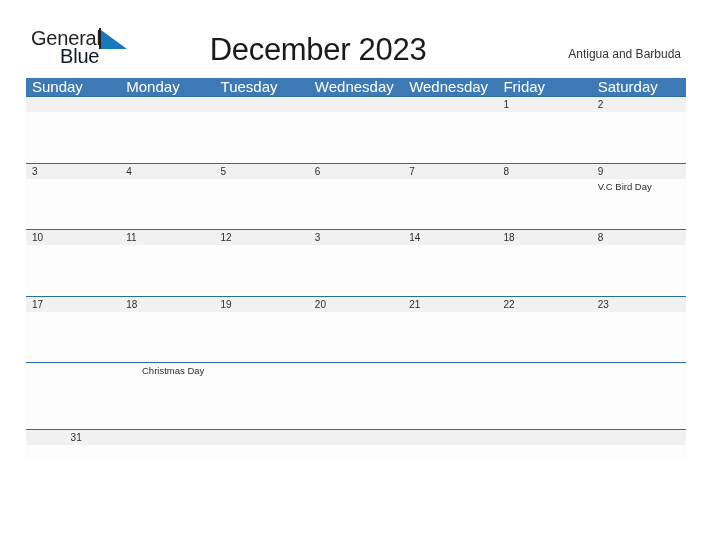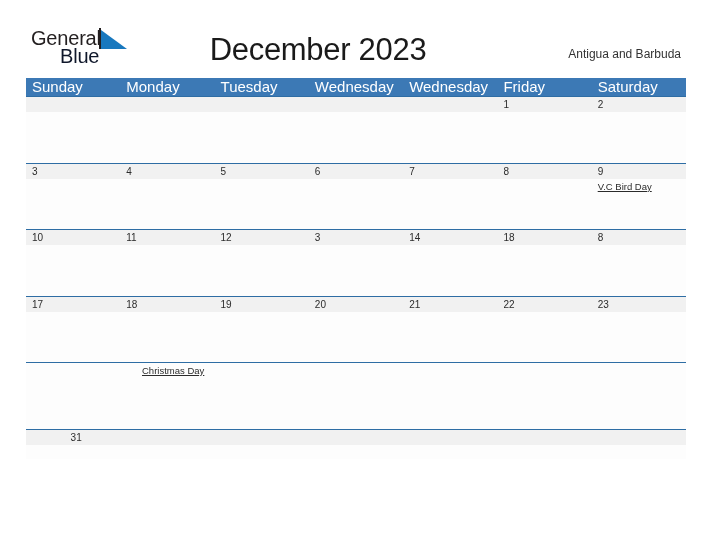--- a/index.html
+++ b/index.html
@@ -155,21 +155,20 @@
   }
   .eventcell {
     flex: 1 1 0;
     font-size: 9.5px;
     line-height: 14px;
     color: #2b2b2b;
     padding-left: 6px;
     padding-top: 1px;
     box-sizing: border-box;
     font-family: "Liberation Sans", sans-serif;
-    text-decoration: underline;
   }
 </style>
 </head>
 <body>
 
 <div class="page">
 
   <div class="top-bar">
 
     <div class="logo">

